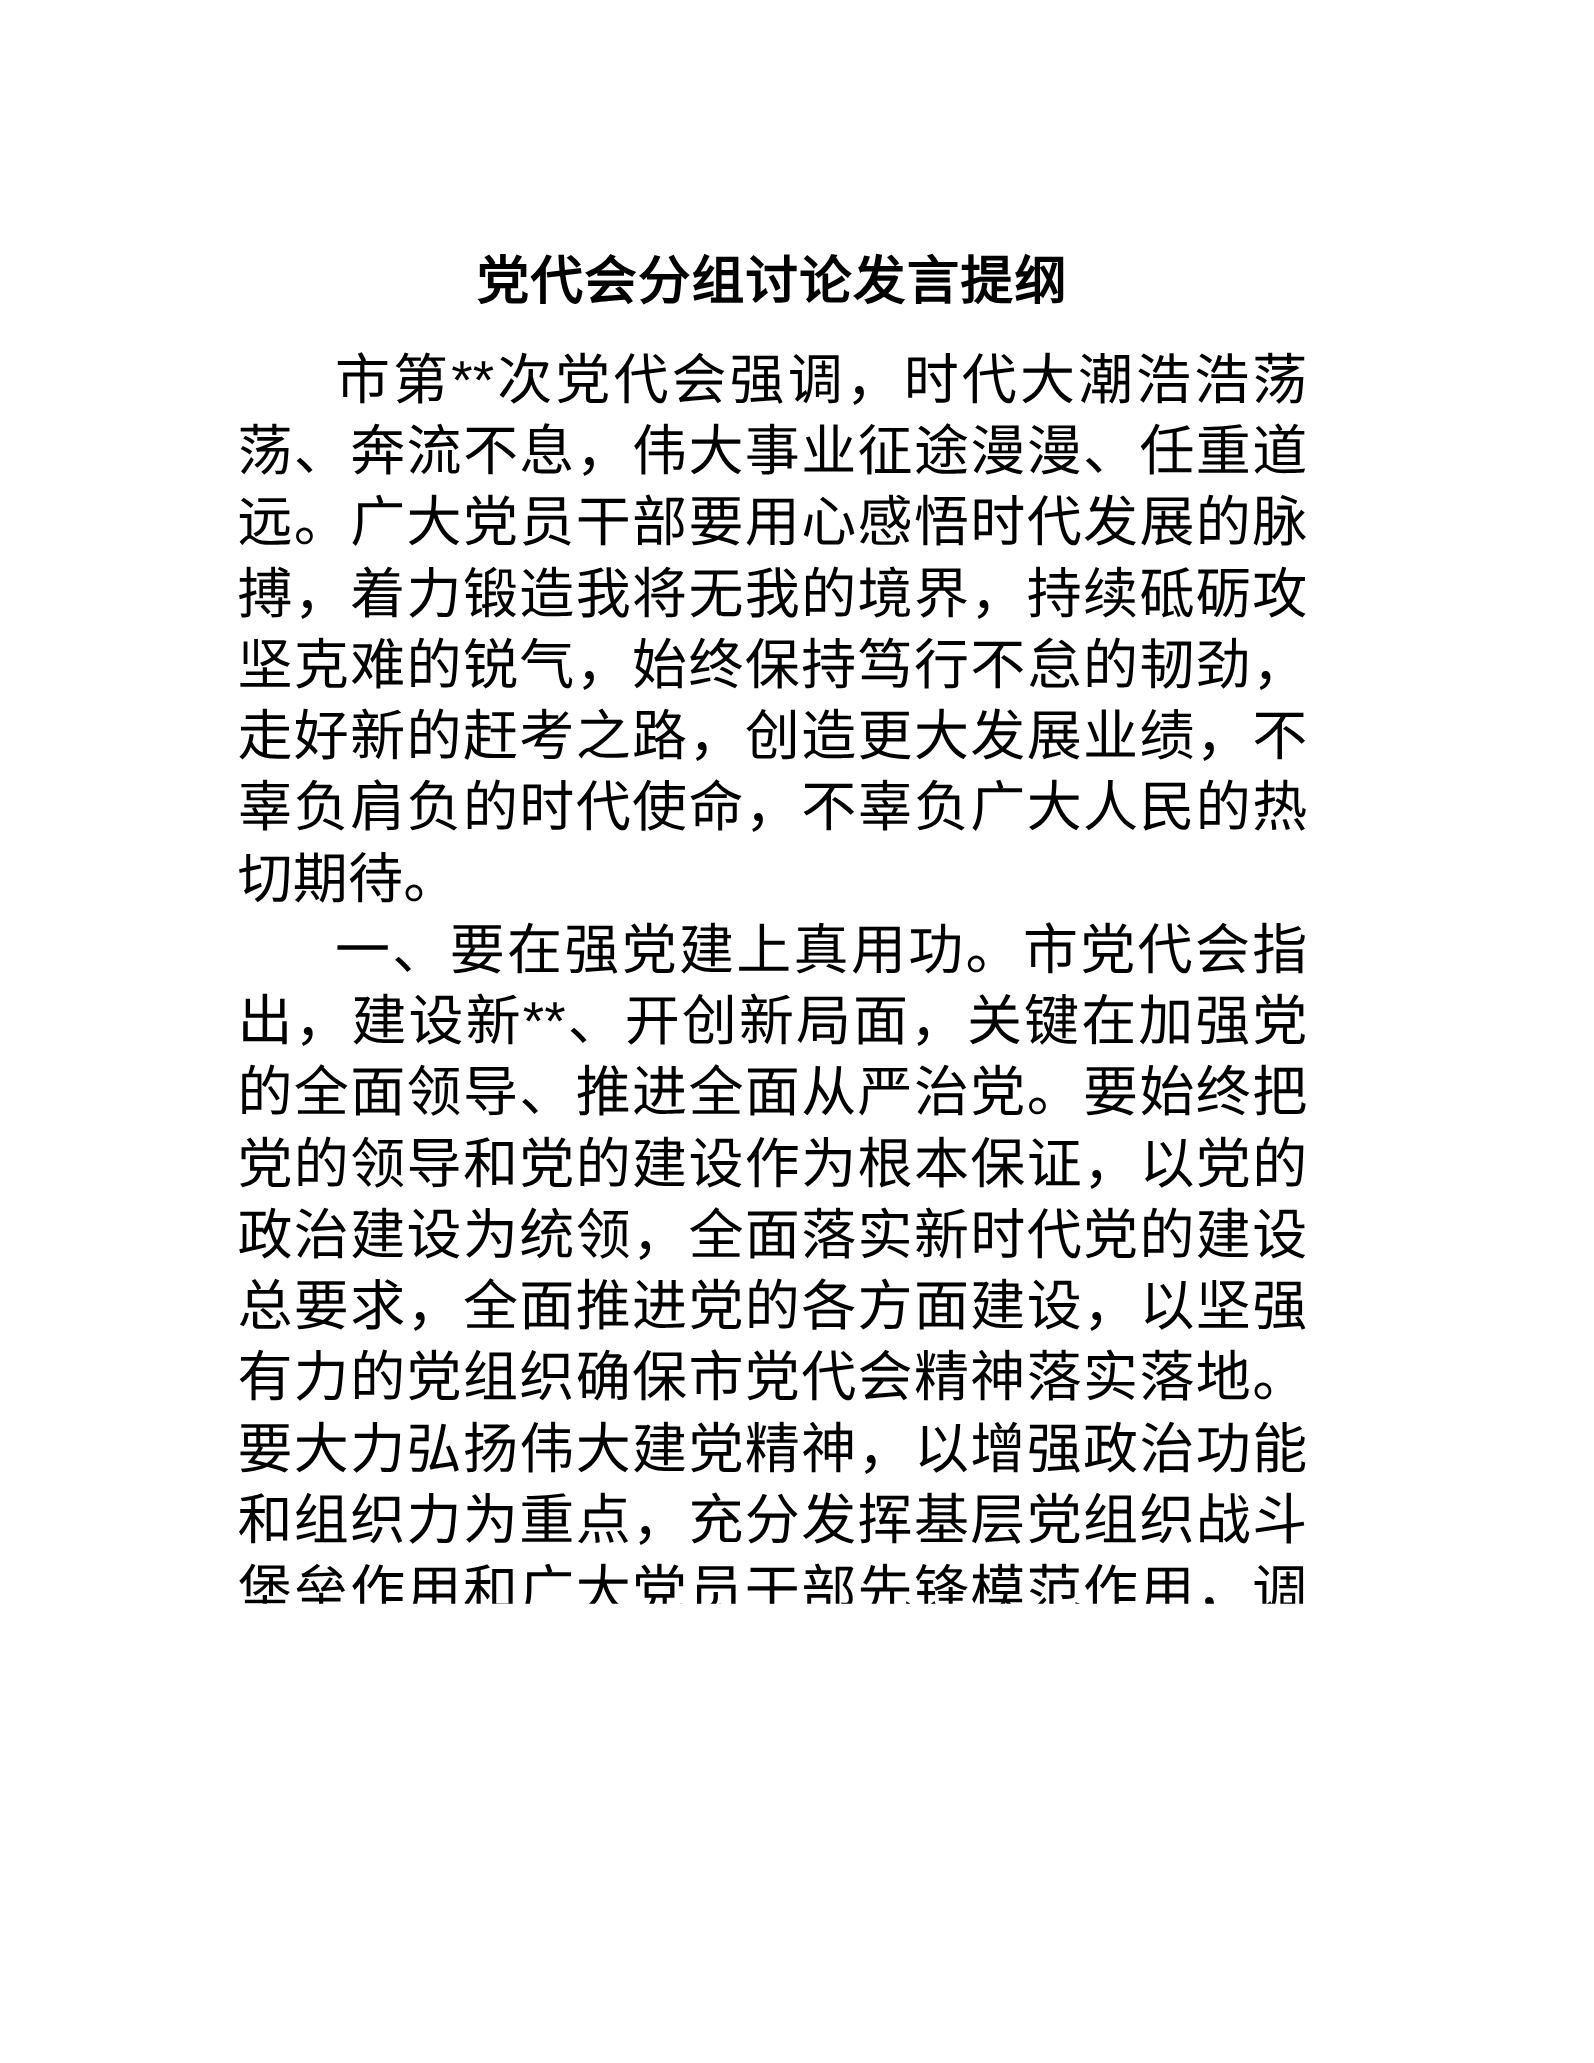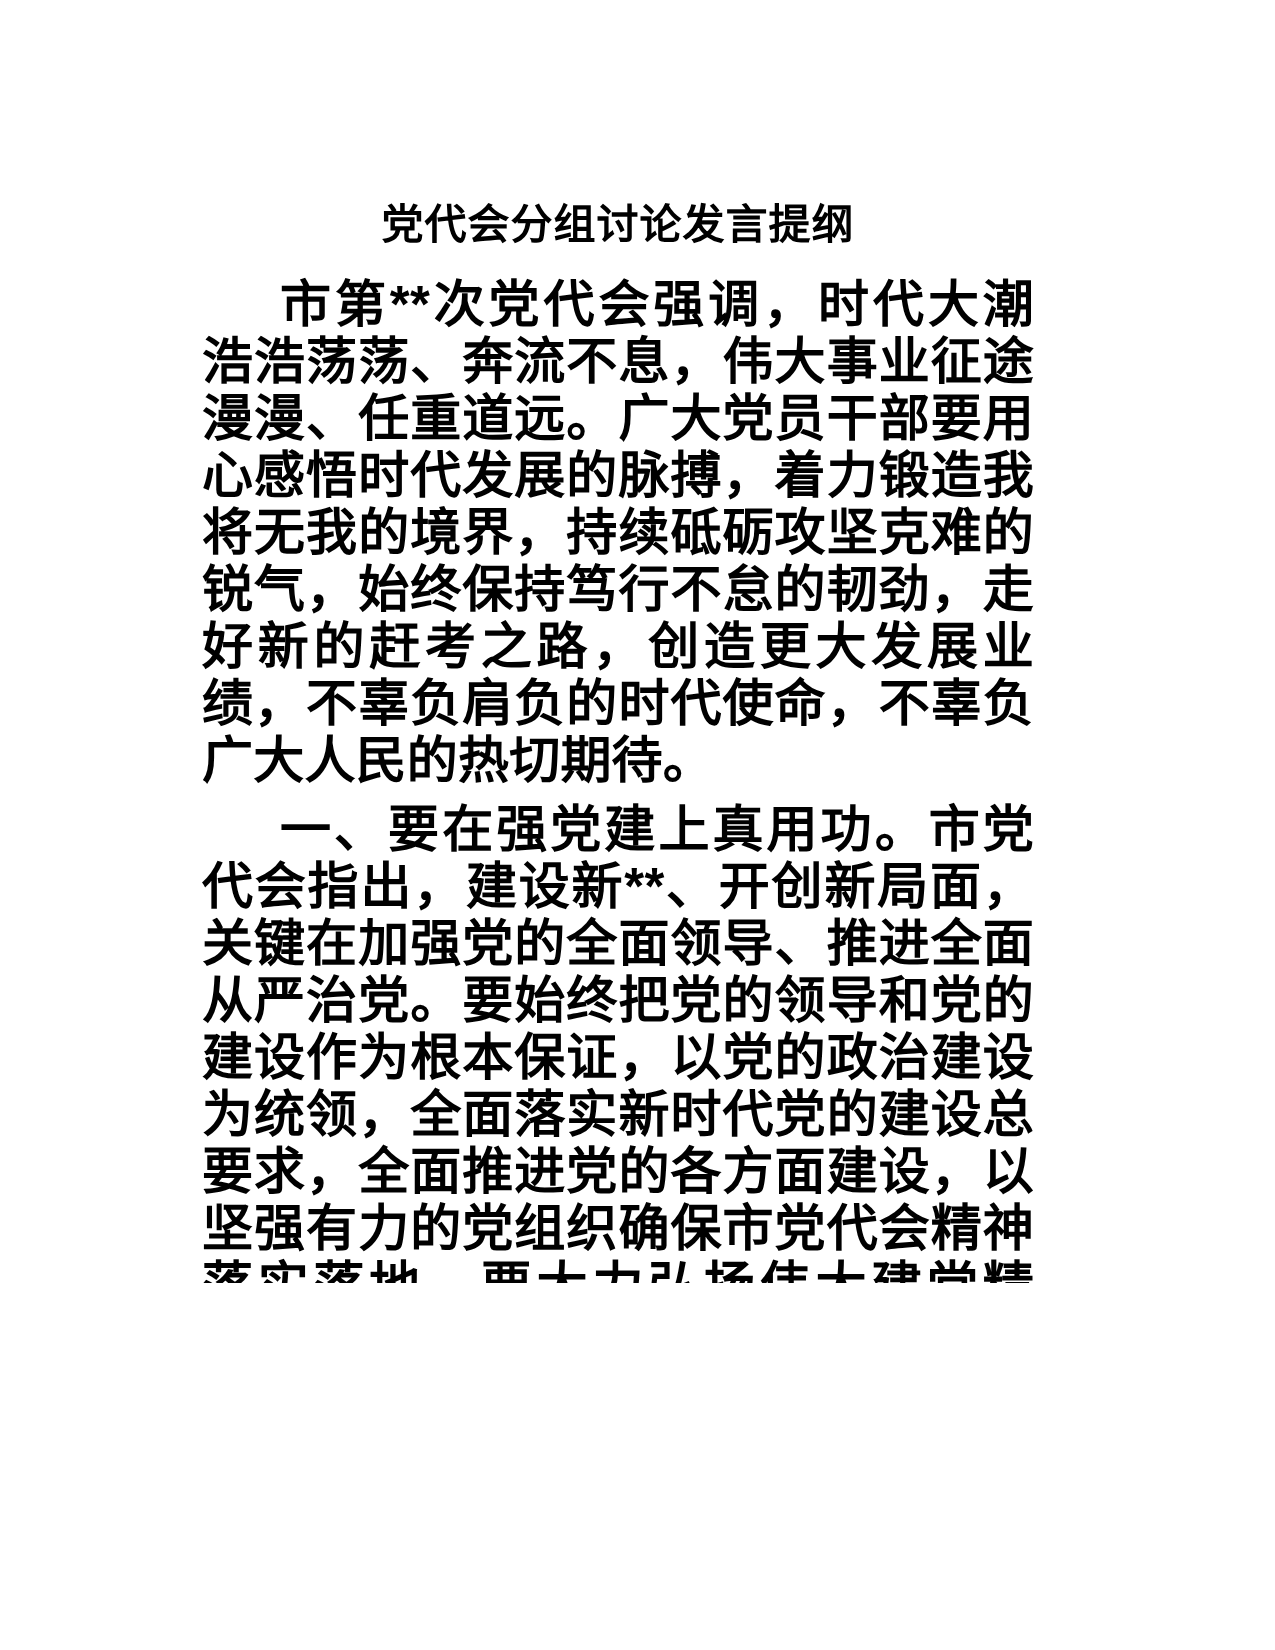--- a/index.html
+++ b/index.html
@@ -37,28 +37,28 @@
     font-size: 42px;
     line-height: 58px;
     font-weight: 700;
     text-align: center;
     letter-spacing: 1px;
     margin: 0 0 22px 0;
     white-space: nowrap;
   }
 
   .doc-paragraph {
-    font-size: 51px;
+    font-size: 44px;
     line-height: 57px;
-    font-weight: 700;
+    font-weight: 400;
     text-align: justify;
     text-align-last: left;
     text-justify: inter-ideograph;
     letter-spacing: 0.2px;
-    margin: 12px;
+    margin: 0;
     text-indent: 78px;
     word-break: break-all;
   }
 
   .doc-paragraph + .doc-paragraph {
     margin-top: 0px;
   }
 </style>
 </head>
 <body>

